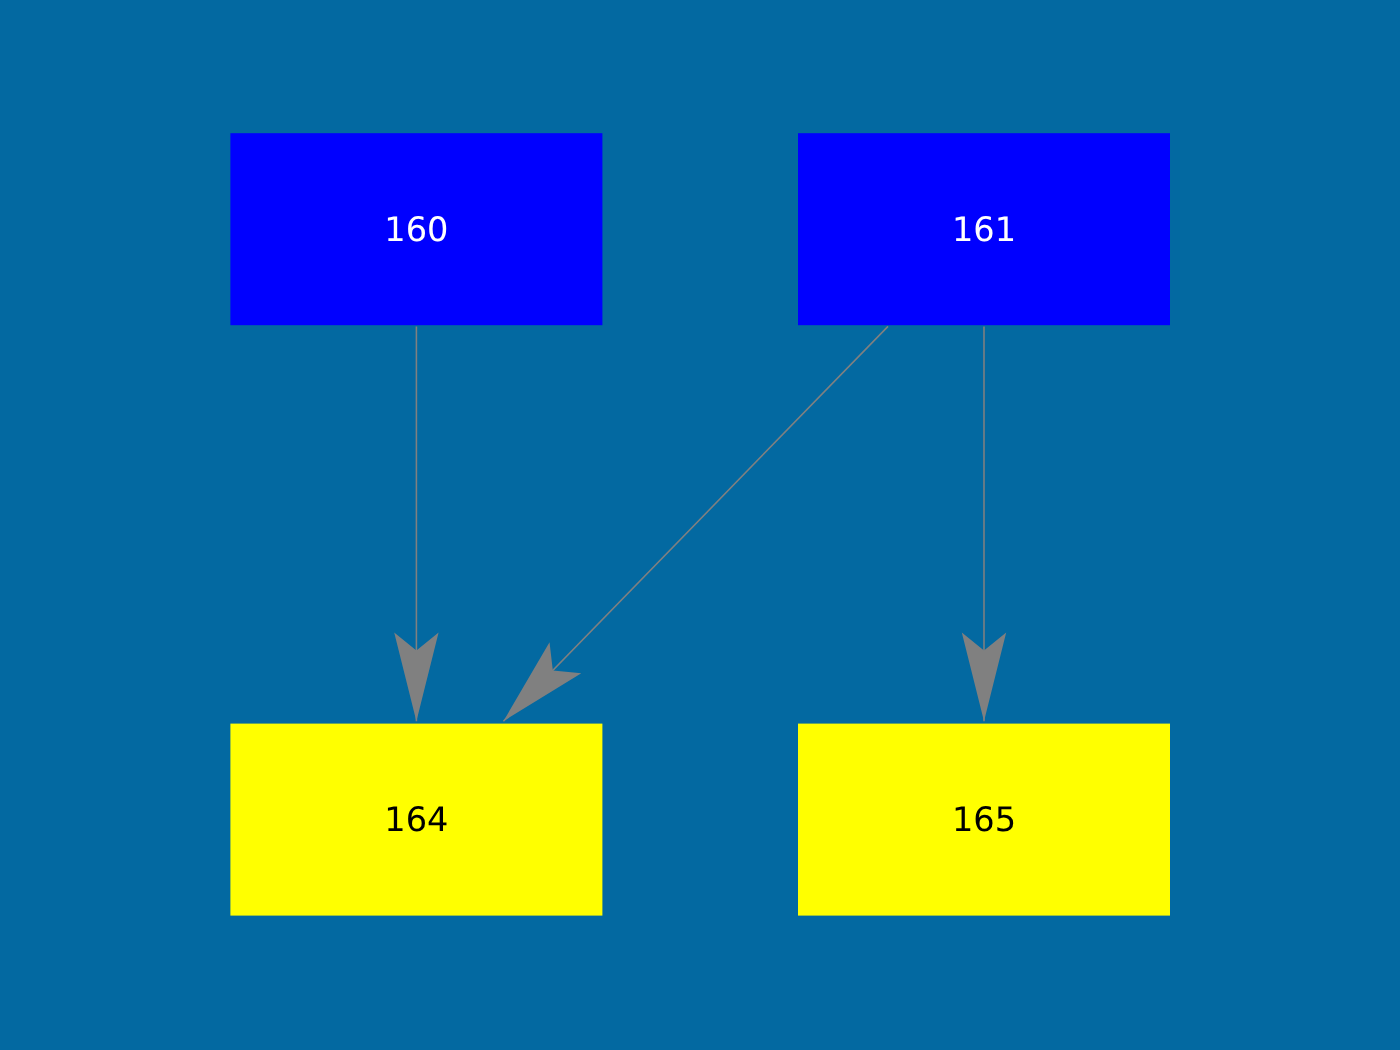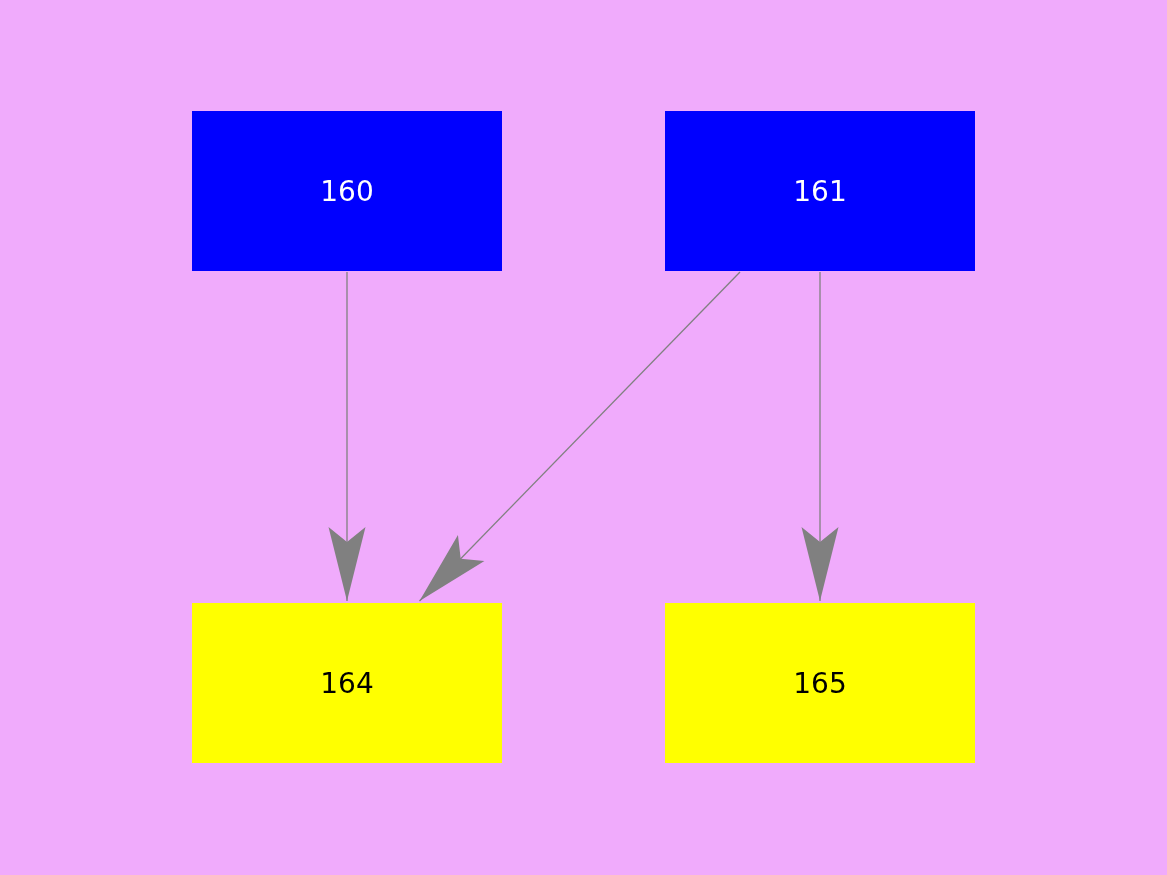--- a/index.html
+++ b/index.html
@@ -6,21 +6,21 @@
     margin: 0;
     padding: 0;
     width: 1167px;
     height: 875px;
     background: #ffffff;
     font-family: "DejaVu Sans", "Liberation Sans", sans-serif;
   }
   .canvas-wrap {
     width: 1167px;
     height: 875px;
-    background: #f0abfc;
+    background: #0369a1;
     overflow: hidden;
   }
   svg text {
     font-family: "DejaVu Sans", "Liberation Sans", sans-serif;
     font-size: 28px;
   }
 </style>
 </head>
 <body>
 

